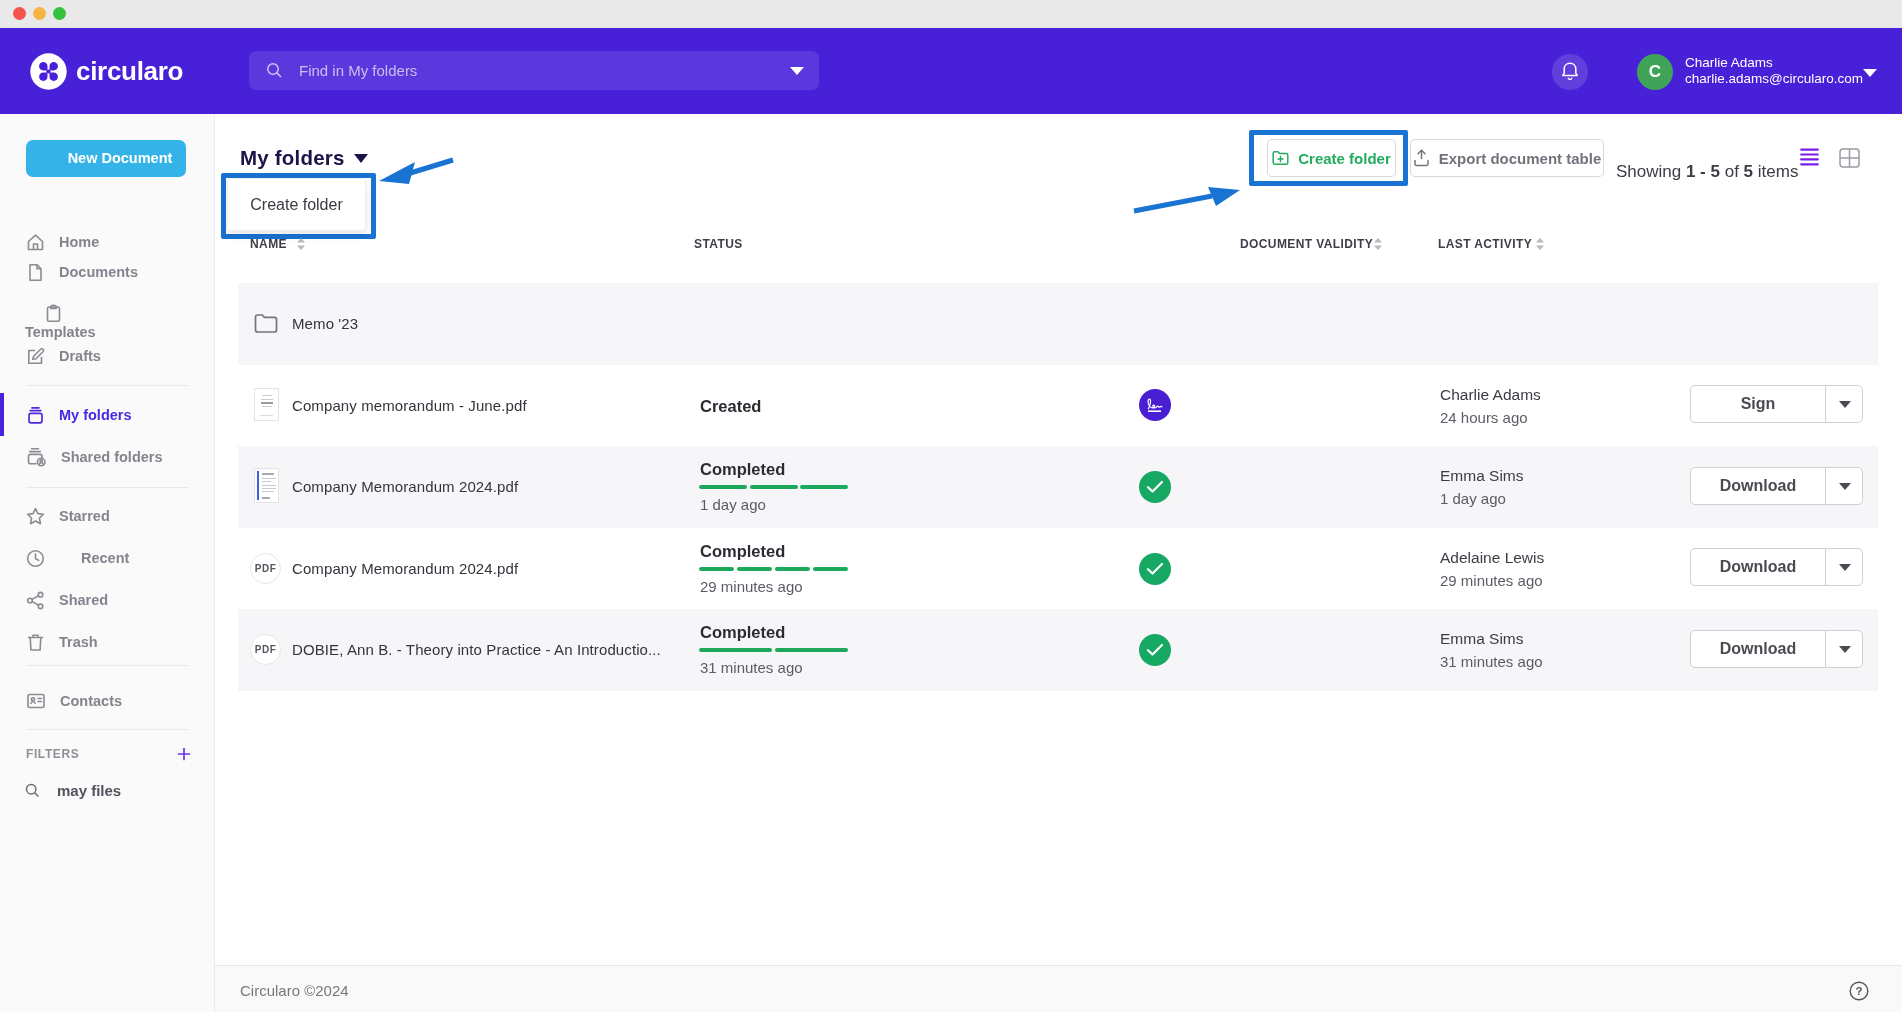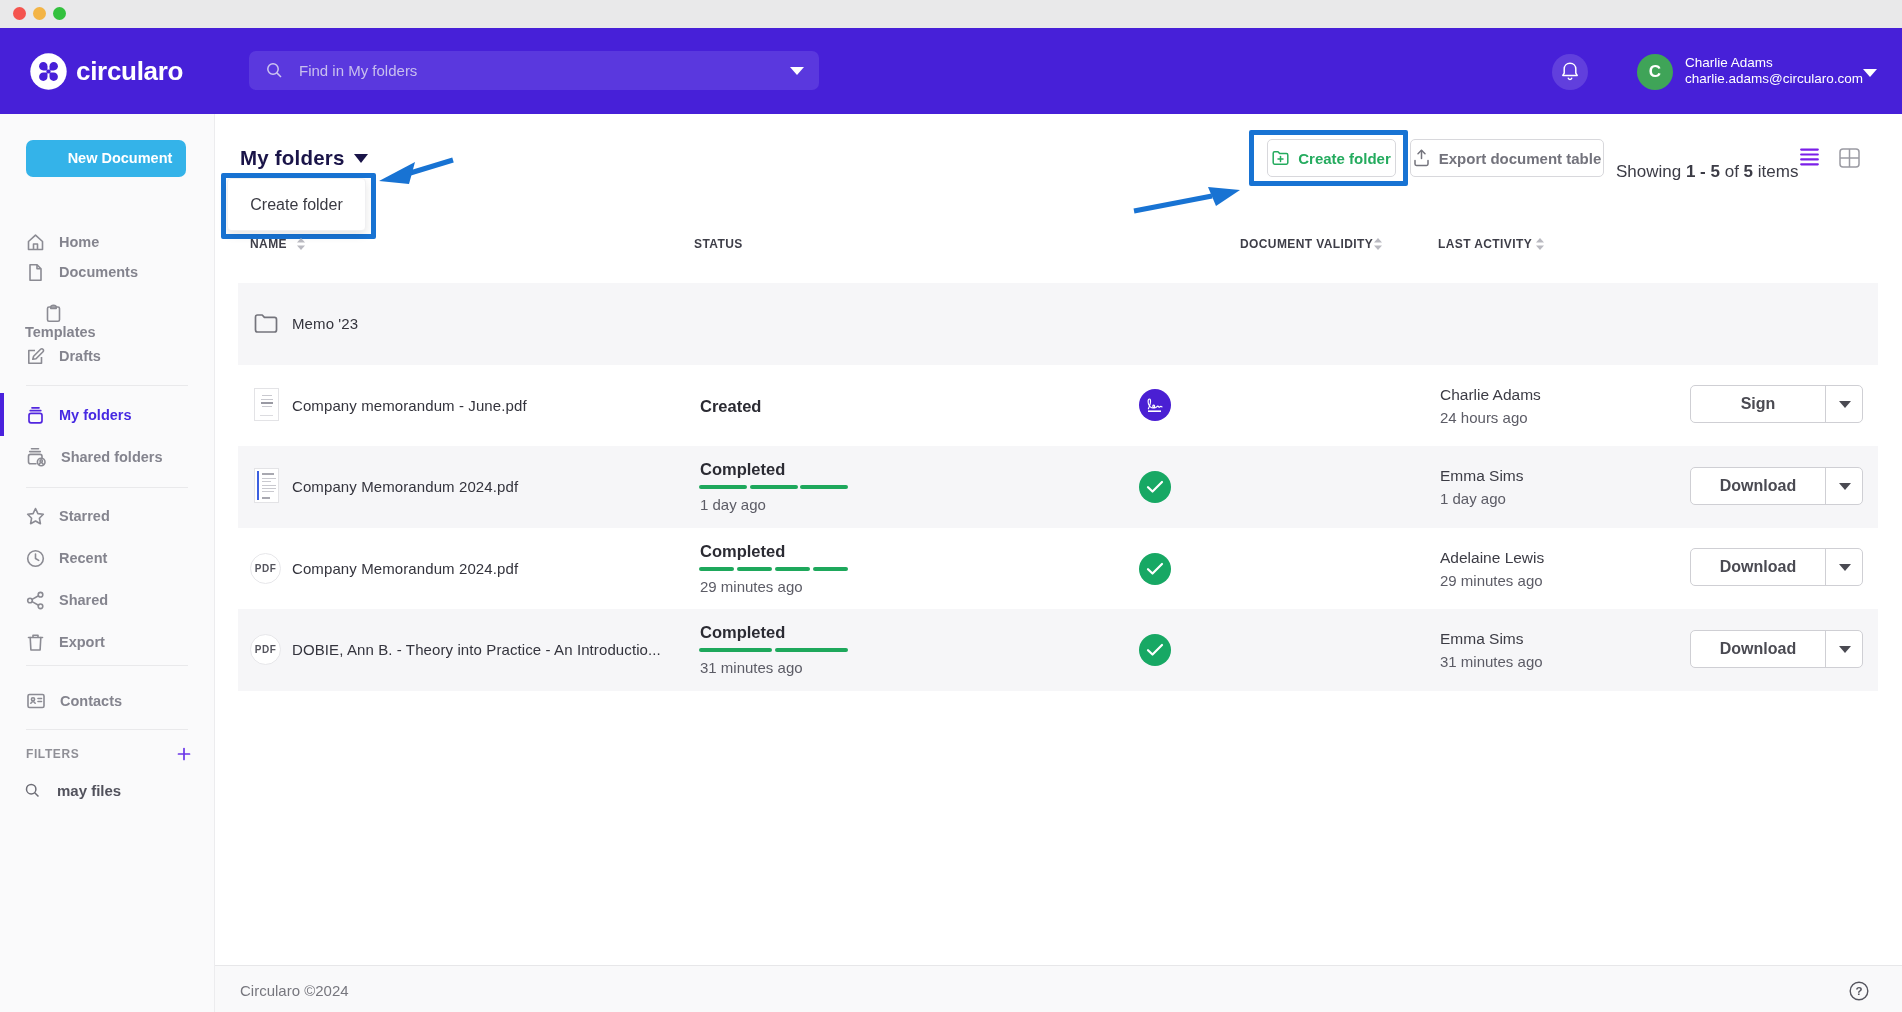--- a/index.html
+++ b/index.html
@@ -153,21 +153,21 @@
       </svg>
     <span>Shared folders</span>
     </div>
   <div class="sdiv" style="top:373px;"></div>
   <div class="nav" style="top:391px;">
     <svg width="21" height="21" viewBox="0 0 21 21" fill="none" stroke="#8b8b93" stroke-width="1.6" stroke-linejoin="round">
         <path d="M10.5 2.5 L12.9 7.6 L18.3 8.3 L14.4 12.2 L15.4 17.7 L10.5 15 L5.6 17.7 L6.6 12.2 L2.7 8.3 L8.1 7.6 Z"></path>
       </svg>
     <span>Starred</span>
     </div>
-  <div class="nav" style="top:433px;">
+  <div class="nav" style="top:433px;gap:22px;">
     <svg width="21" height="21" viewBox="0 0 21 21" fill="none" stroke="#8b8b93" stroke-width="1.6" stroke-linecap="round" stroke-linejoin="round">
         <circle cx="10.5" cy="10.5" r="7.8"></circle>
         <path d="M10.5 6 L10.5 10.5 L13.7 12.4"></path>
       </svg>
     <span>Recent</span>
     </div>
   <div class="nav" style="top:475px;">
     <svg width="21" height="21" viewBox="0 0 21 21" fill="none" stroke="#8b8b93" stroke-width="1.6" stroke-linecap="round">
         <circle cx="5" cy="10.5" r="2.3"></circle>
         <circle cx="15.5" cy="4.7" r="2.3"></circle>
@@ -176,21 +176,21 @@
         <line x1="7.1" y1="11.6" x2="13.5" y2="15.2"></line>
       </svg>
     <span>Shared</span>
     </div>
   <div class="nav" style="top:517px;">
     <svg width="21" height="21" viewBox="0 0 21 21" fill="none" stroke="#8b8b93" stroke-width="1.6" stroke-linecap="round" stroke-linejoin="round">
         <path d="M3.5 5.5 L17.5 5.5"></path>
         <path d="M8 5.2 L8 3.2 L13 3.2 L13 5.2"></path>
         <path d="M5.2 5.5 L5.9 18 L15.1 18 L15.8 5.5"></path>
       </svg>
-    <span>Export</span>
+    <span>Trash</span>
     </div>
   <div class="sdiv" style="top:551px;"></div>
   <div class="nav" style="top:576px;">
     <svg width="22" height="22" viewBox="0 0 22 22" fill="none" stroke="#8b8b93" stroke-width="1.6" stroke-linejoin="round">
         <rect x="3" y="4.5" width="16" height="13" rx="1.5"></rect>
         <circle cx="8" cy="9.3" r="1.6"></circle>
         <path d="M5.6 13.8 C5.9 12.4 6.8 11.7 8 11.7 C9.2 11.7 10.1 12.4 10.4 13.8"></path>
         <path d="M13 8.5 L16.5 8.5" stroke-linecap="round"></path>
         <path d="M13 11.5 L16.5 11.5" stroke-linecap="round"></path>
       </svg>

